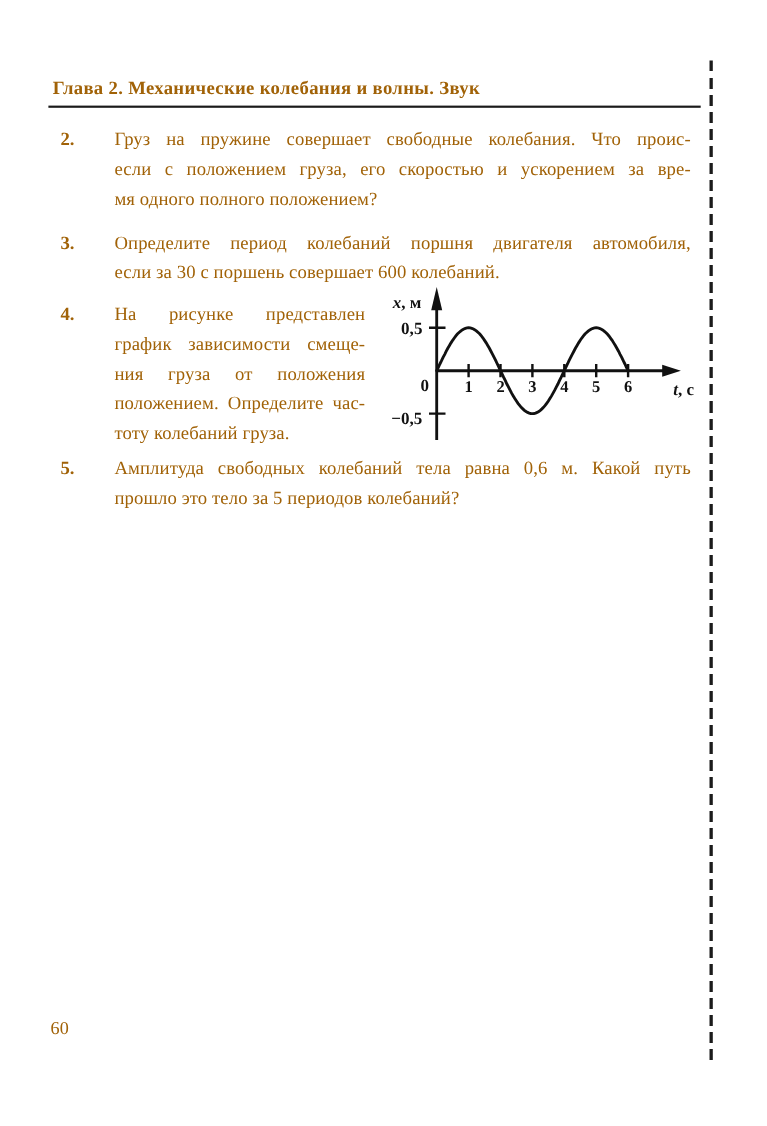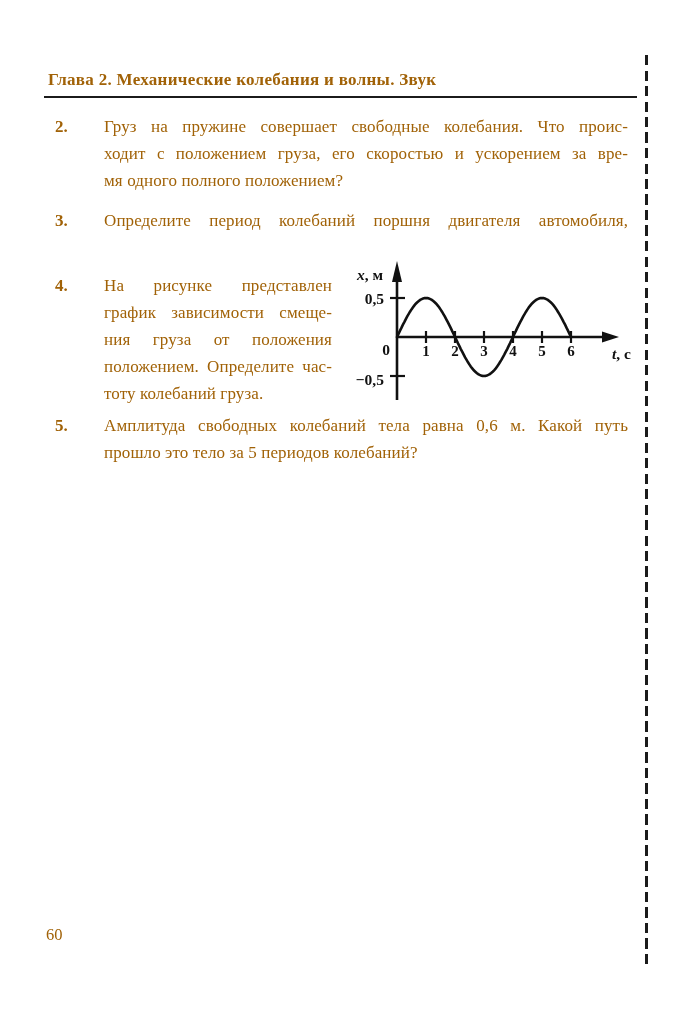--- a/index.html
+++ b/index.html
@@ -38,29 +38,30 @@
 
 <div class="page">
 
   <div class="header-title">Глава 2. Механические колебания и волны. Звук</div>
   <div class="header-rule"></div>
 
   <div class="problem" style="top:113px;">
     <div class="pnum">2.</div>
     <div class="ptext w-wide">
       <div class="line">Груз на пружине совершает свободные колебания. Что проис-</div>
-      <div class="line">ходит с положением груза, его скоростью и ускорением за вре-</div>
+      <div class="line">если с положением груза, его скоростью и ускорением за вре-</div>
       <div class="line last">мя одного полного положением?</div>
     </div>
   </div>
 
   <div class="problem" style="top:207px;">
     <div class="pnum">3.</div>
     <div class="ptext w-wide">
       <div class="line">Определите период колебаний поршня двигателя автомобиля,</div>
+      <div class="line last">если за 30 с поршень совершает 600 колебаний.</div>
     </div>
   </div>
 
   <div class="problem" style="top:272px;">
     <div class="pnum">4.</div>
     <div class="ptext w-narrow">
       <div class="line">На рисунке представлен</div>
       <div class="line">график зависимости смеще-</div>
       <div class="line">ния груза от положения</div>
       <div class="line">положением. Определите час-</div>

